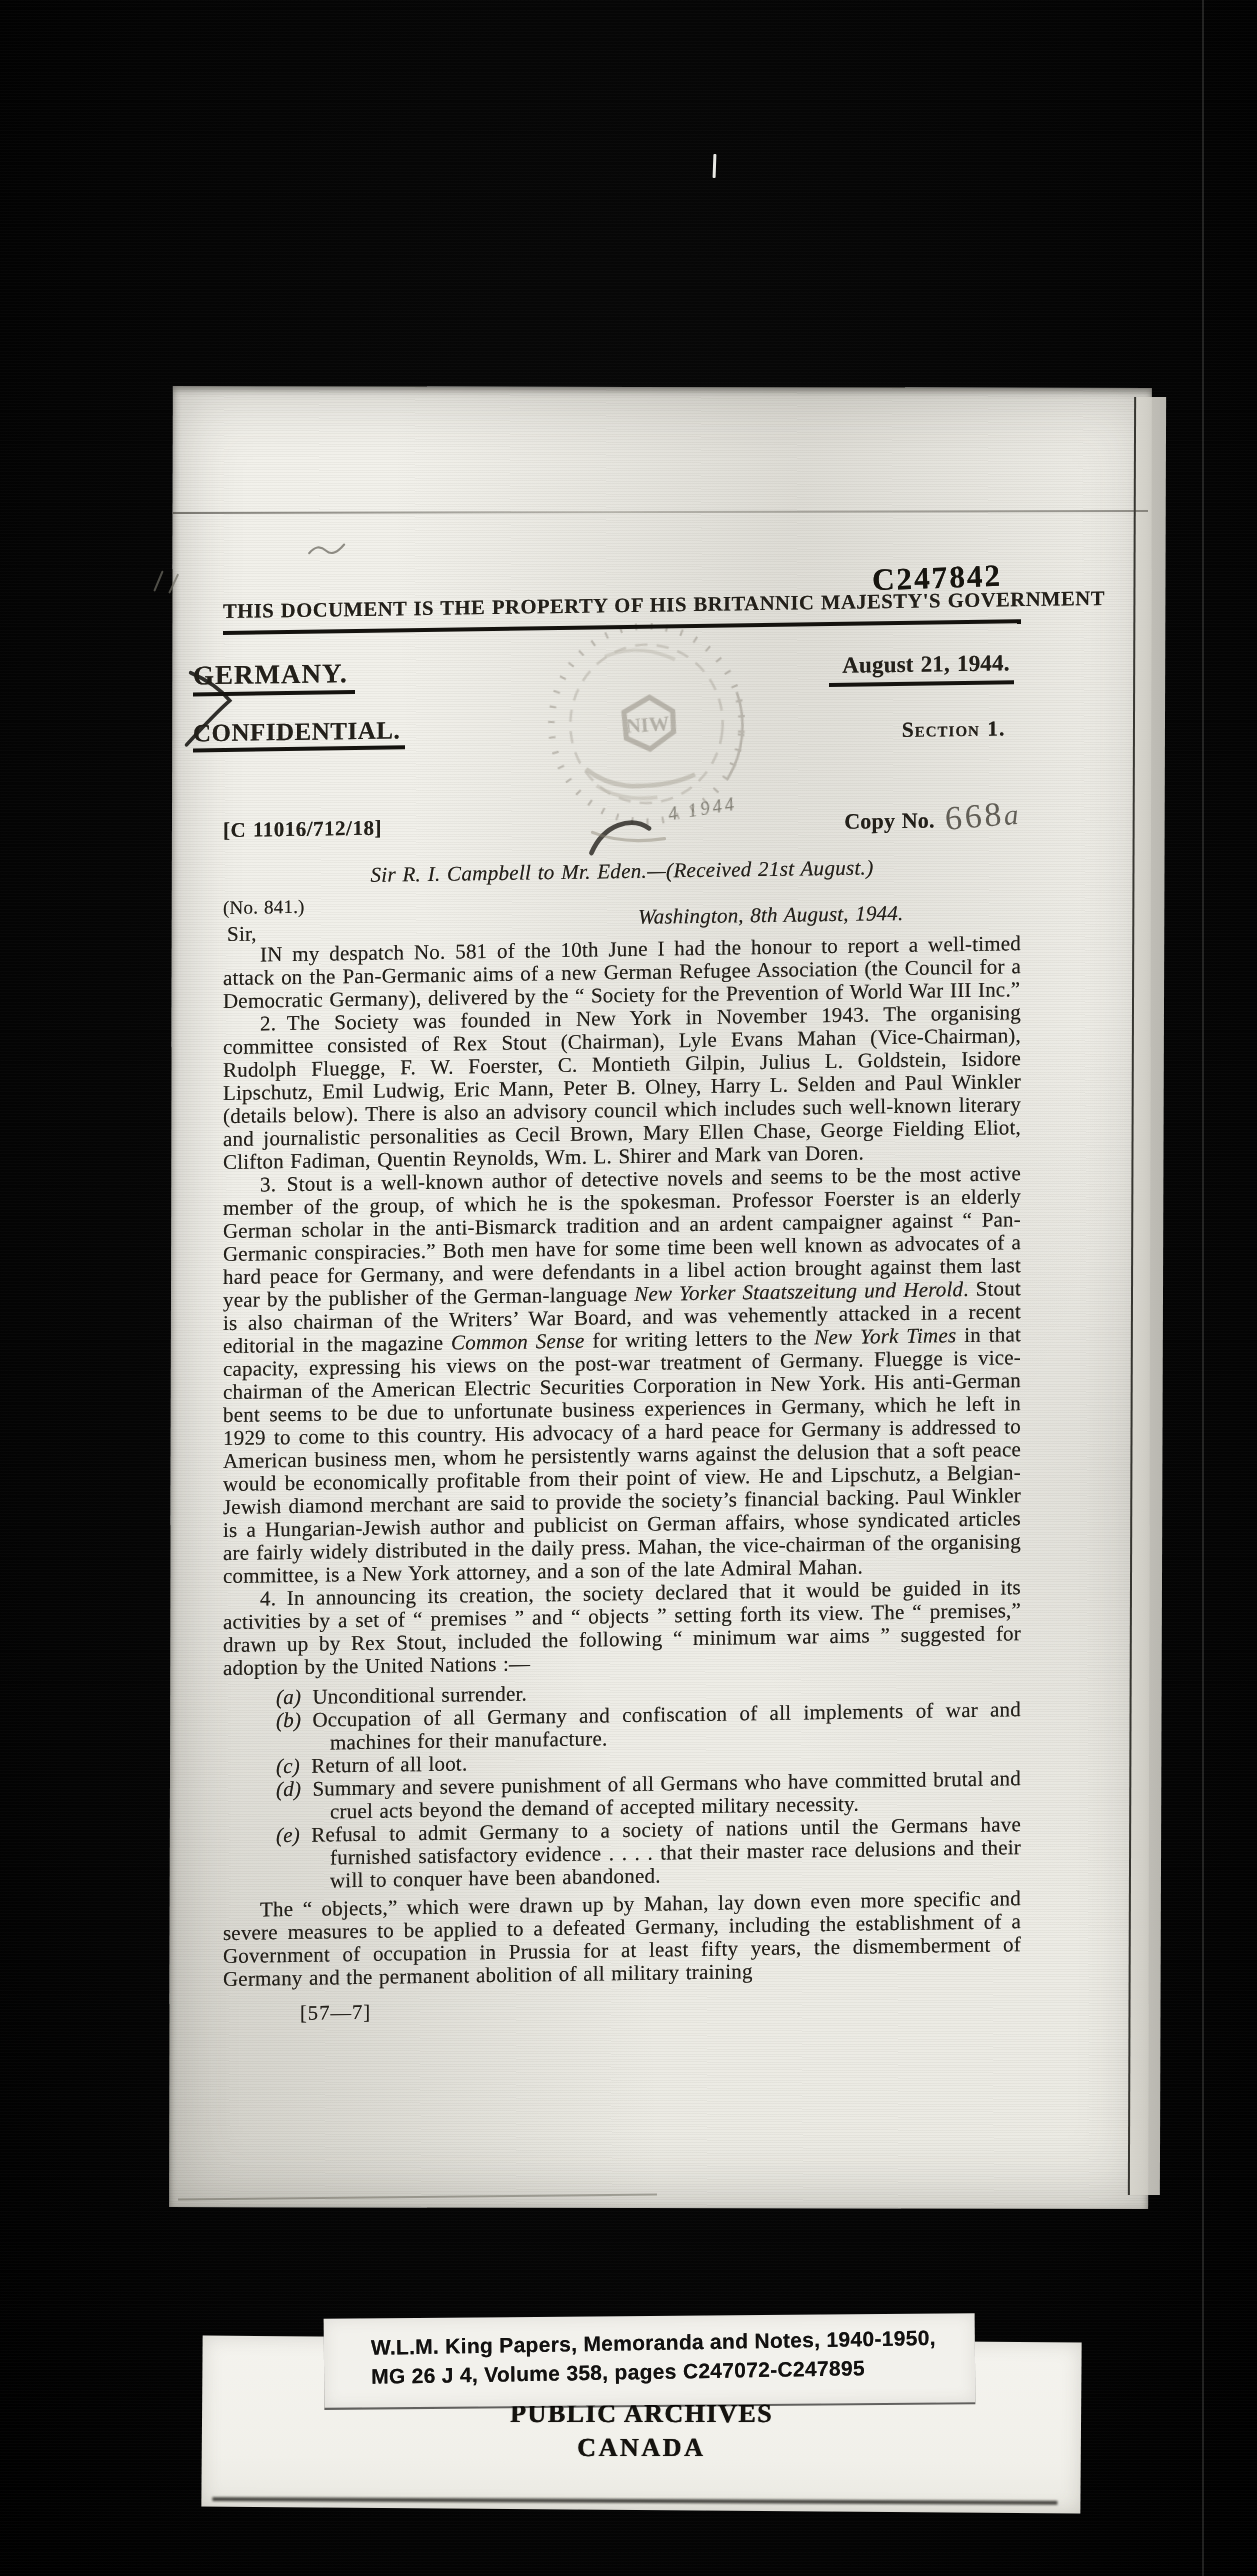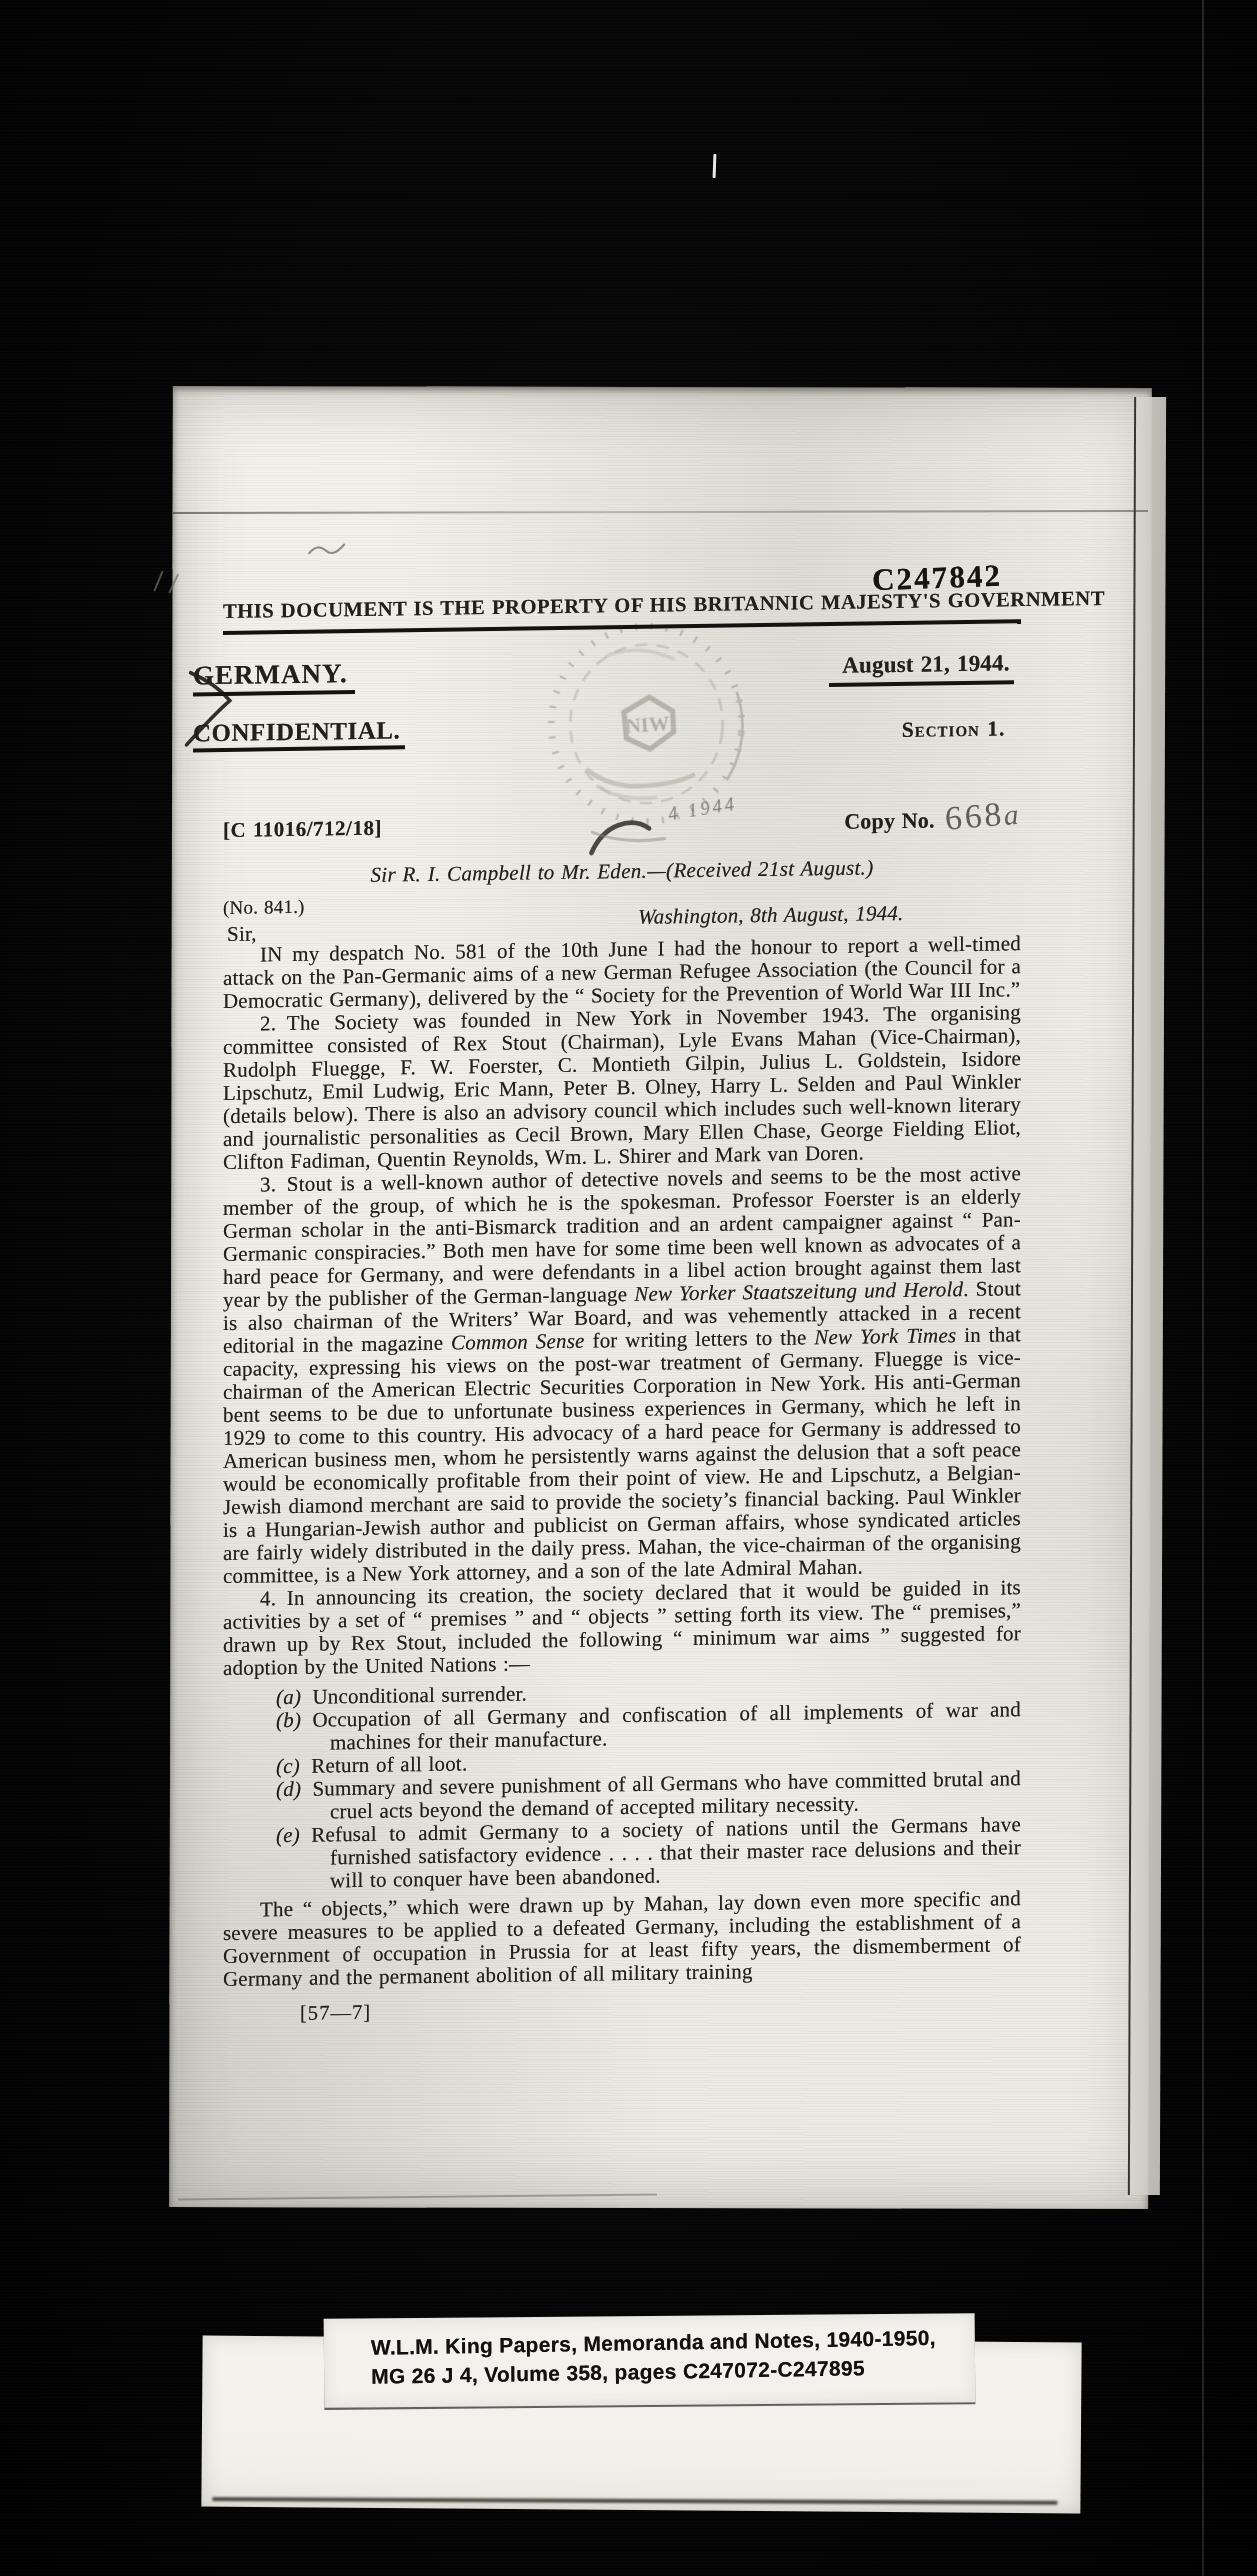--- a/index.html
+++ b/index.html
@@ -196,20 +196,22 @@
       <div class="item"><span class="lab">(d)</span><span>Summary and severe punishment of all Germans who have committed brutal and cruel acts beyond the demand of accepted military necessity.</span></div>
       <div class="item"><span class="lab">(e)</span><span>Refusal to admit Germany to a society of nations until the Germans have furnished satisfactory evidence . . . . that their master race delusions and their will to conquer have been abandoned.</span></div>
     </div>
 
     <p class="closing">The “ objects,” which were drawn up by Mahan, lay down even more specific and severe measures to be applied to a defeated Germany, including the establishment of a Government of occupation in Prussia for at least fifty years, the dismemberment of Germany and the permanent abolition of all military training</p>
     <div class="print-code">[57—7]</div>
   </div>
 
   <div class="archives-card">
     <div class="archives-text">
+      <div class="arch-en">PUBLIC ARCHIVES</div>
+      <div class="arch-country">CANADA</div>
     </div>
     <div class="archives-smudge"></div>
   </div>
 
   <div class="caption-card">
     <div class="caption-text">
       <div>W.L.M. King Papers, Memoranda and Notes, 1940-1950,</div>
       <div>MG 26 J 4, Volume 358, pages C247072-C247895</div>
     </div>
   </div>

